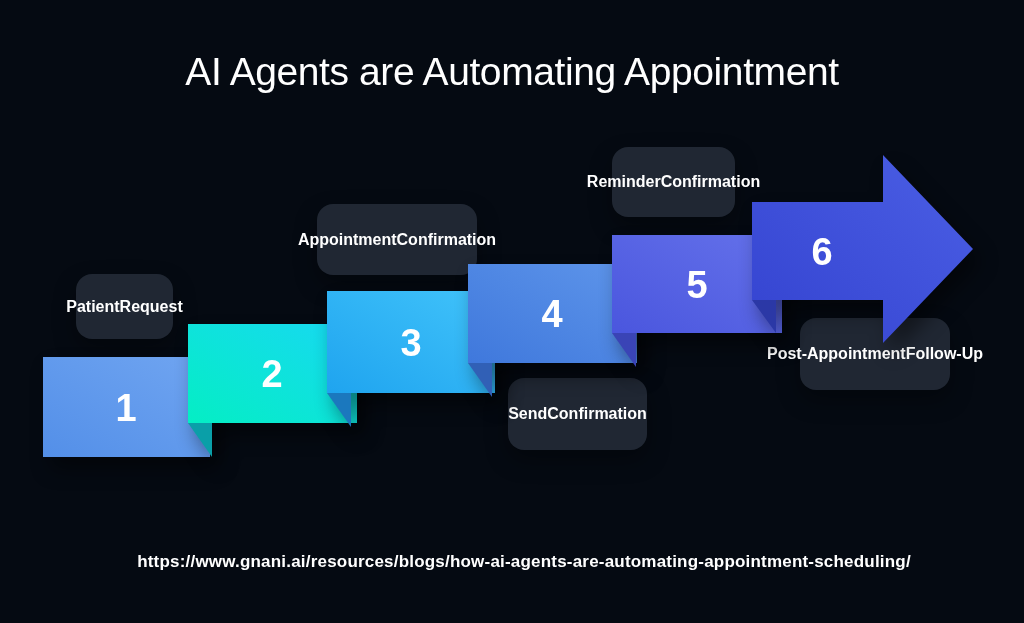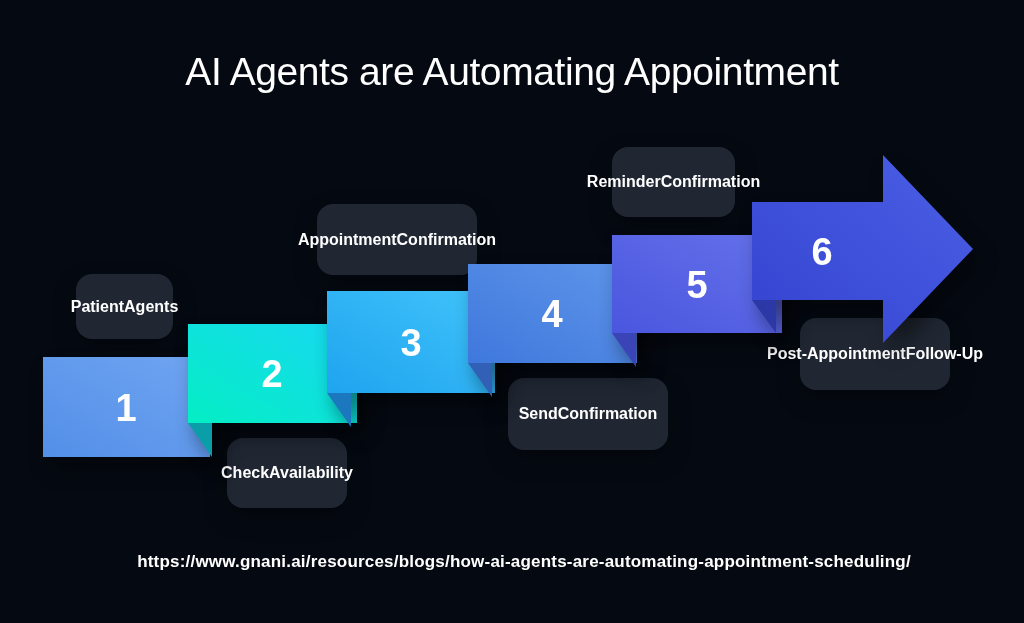--- a/index.html
+++ b/index.html
@@ -39,34 +39,30 @@
 </style>
 </head>
 <body>
 
 <div class="canvas">
 
   <div class="title">AI Agents are Automating Appointment</div>
 
   <div class="label" style="left:76px;top:274px;width:97px;height:65px">
     <span>Patient</span>
-    <span>Agents</span>
+    <span>Request</span>
   </div>
 
-  <div class="label" style="left:227px;top:438px;width:120px;height:70px">
-    <span>Check</span>
-    <span>Availability</span>
-  </div>
 
   <div class="label" style="left:317px;top:204px;width:160px;height:71px">
     <span>Appointment</span>
     <span>Confirmation</span>
   </div>
 
-  <div class="label" style="left:508px;top:378px;width:160px;height:72px">
+  <div class="label" style="left:508px;top:378px;width:139px;height:72px">
     <span>Send</span>
     <span>Confirmation</span>
   </div>
 
   <div class="label" style="left:612px;top:147px;width:123px;height:70px">
     <span>Reminder</span>
     <span>Confirmation</span>
   </div>
 
   <div class="label" style="left:800px;top:318px;width:150px;height:72px">

